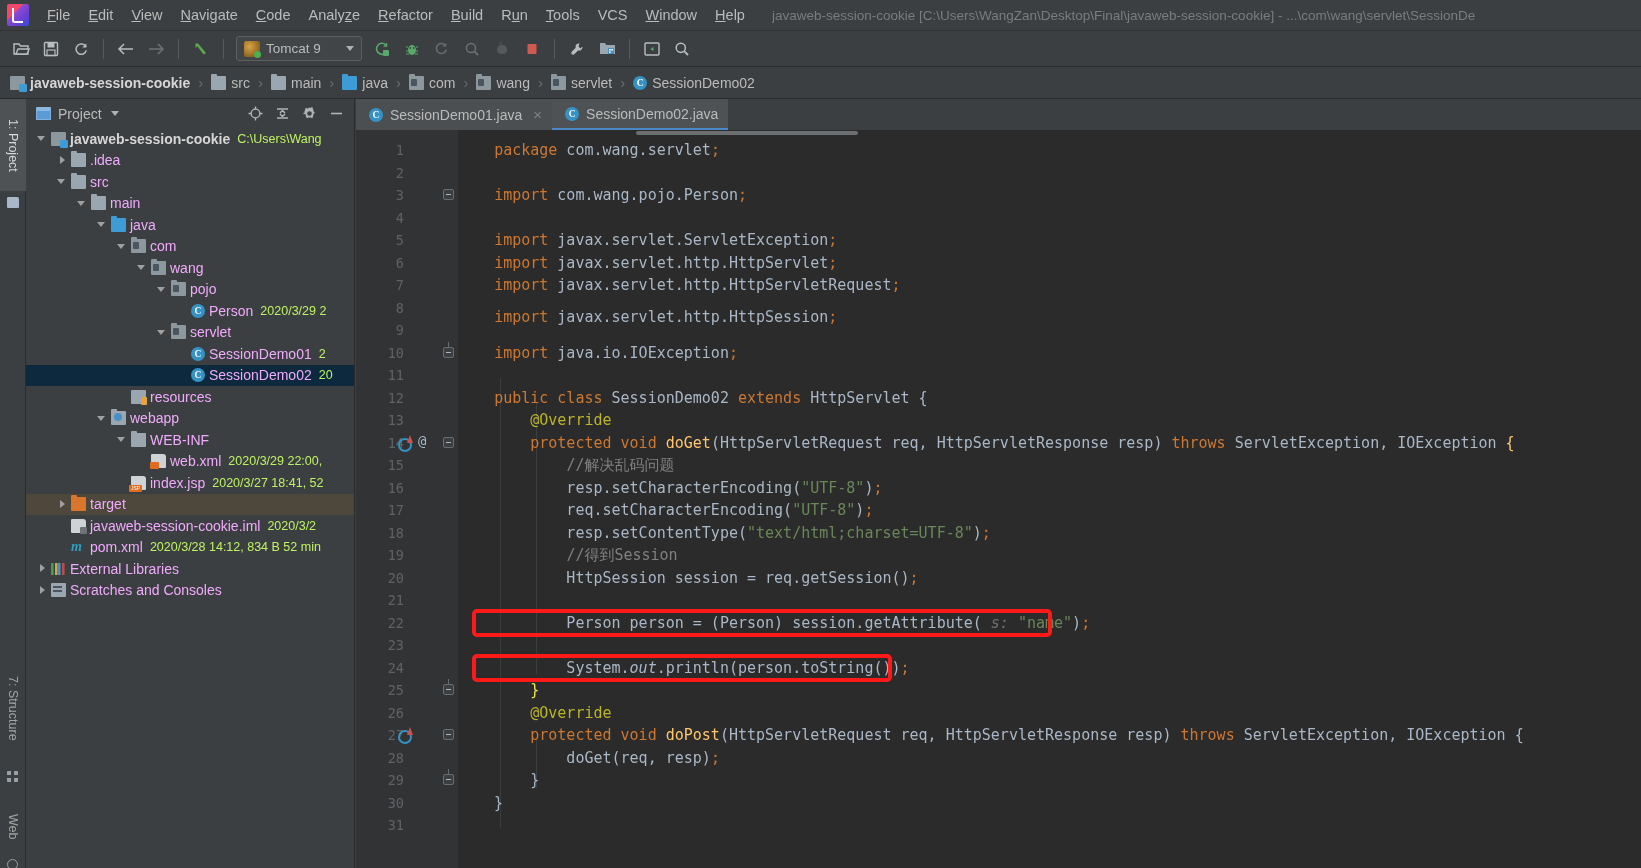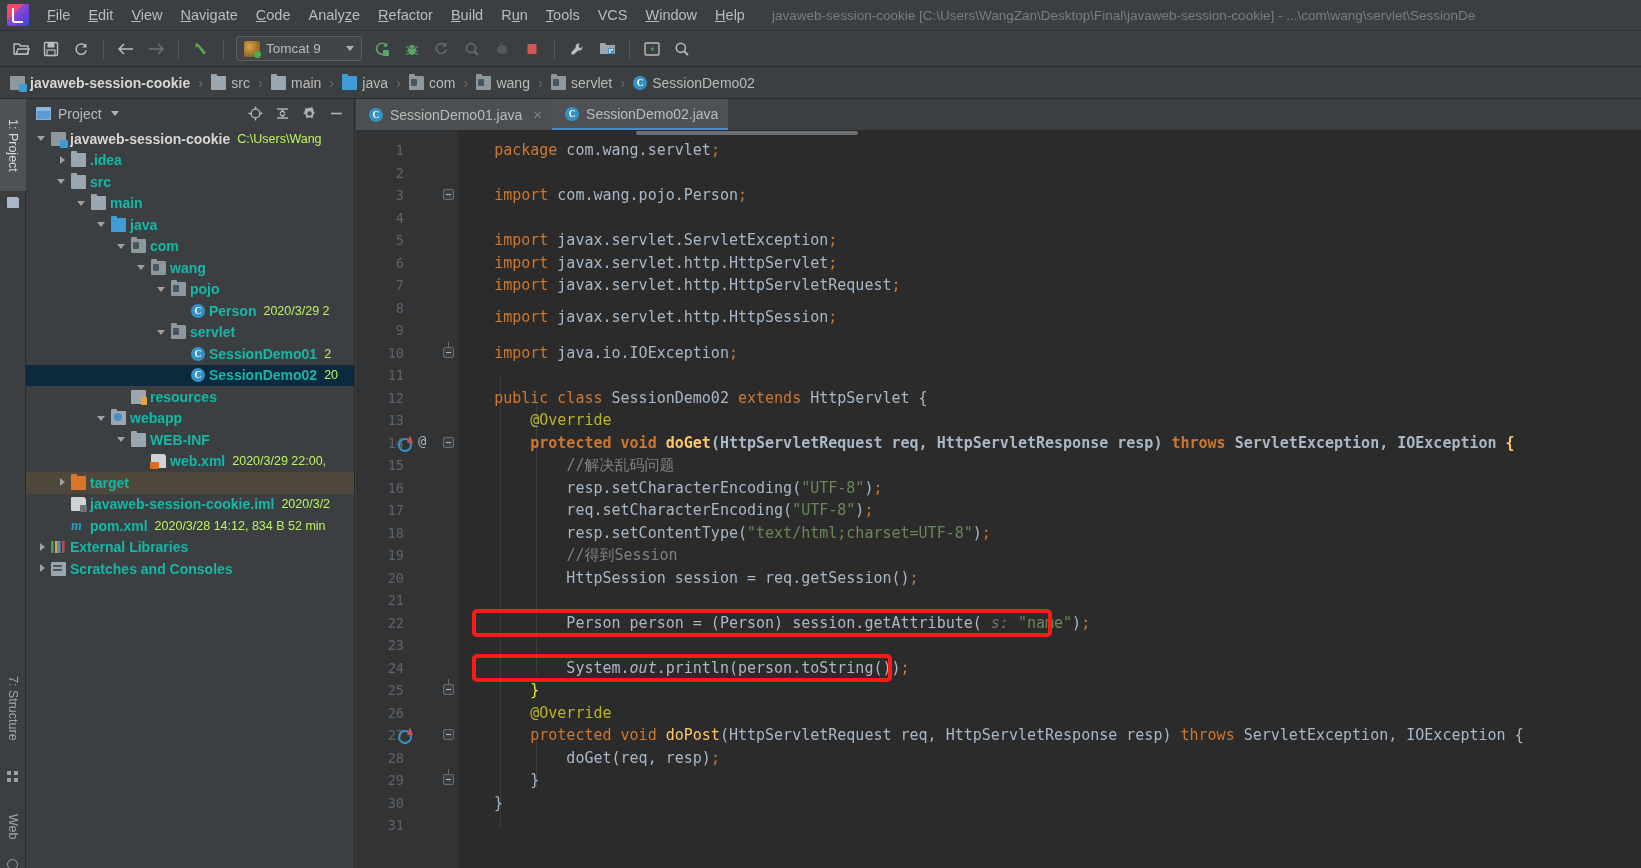--- a/index.html
+++ b/index.html
@@ -130,21 +130,21 @@
   .trow.highlight { background: #4e483c; }
   .twist { width: 13px; height: 13px; flex: none; margin-right: 2px; position: relative; }
   .twist.closed::after {
     content:""; position:absolute; left:4px; top:2px;
     border-left: 5px solid #a0a0a0; border-top: 4px solid transparent; border-bottom: 4px solid transparent;
   }
   .twist.open::after {
     content:""; position:absolute; left:1px; top:4px;
     border-top: 5px solid #a0a0a0; border-left: 4px solid transparent; border-right: 4px solid transparent;
   }
-  .tlabel { color: #14b8a6; margin-left: 4px; font-weight: bold; }
+  .tlabel { color: #f0abfc; margin-left: 4px; }
   .tlabel.bold { font-weight: bold; color: #d6d6d6; }
   .tmeta { color: #bef264; font-size: 12.5px; margin-left: 7px; }
 
   .ico { width: 15px; height: 14px; flex: none; position: relative; }
   .ico.folder { background: #9aa7b0; border-radius: 1px; }
   .ico.folder::before{content:"";position:absolute;left:0;top:-2px;width:6px;height:3px;background:#9aa7b0;border-radius:1px 1px 0 0;}
   .ico.folder-blue { background: #3d9bd6; border-radius: 1px; }
   .ico.folder-blue::before{content:"";position:absolute;left:0;top:-2px;width:6px;height:3px;background:#3d9bd6;border-radius:1px 1px 0 0;}
   .ico.folder-orange { background: #d9762b; border-radius: 1px; }
   .ico.folder-orange::before{content:"";position:absolute;left:0;top:-2px;width:6px;height:3px;background:#d9762b;border-radius:1px 1px 0 0;}
@@ -557,20 +557,26 @@
         <div class="trow" style="padding-left: 90px;">
           <span class="twist open"></span>
           <span class="ico folder"></span>
           <span class="tlabel">WEB-INF</span>
         </div>
         <div class="trow" style="padding-left: 110px;">
           <span class="twist"></span>
           <span class="ico xml"></span>
           <span class="tlabel">web.xml</span>
           <span class="tmeta">2020/3/29 22:00,</span>
+        </div>
+        <div class="trow" style="padding-left: 90px;">
+          <span class="twist"></span>
+          <span class="ico jsp"></span>
+          <span class="tlabel">index.jsp</span>
+          <span class="tmeta">2020/3/27 18:41, 52</span>
         </div>
         <div class="trow highlight" style="padding-left: 30px;">
           <span class="twist closed"></span>
           <span class="ico folder-orange"></span>
           <span class="tlabel">target</span>
         </div>
         <div class="trow" style="padding-left: 30px;">
           <span class="twist"></span>
           <span class="ico iml"></span>
           <span class="tlabel">javaweb-session-cookie.iml</span>
@@ -664,21 +670,21 @@
           <div class="code-line" style="top: 54px;"><span>    </span><span class="kw">import</span><span> com.wang.pojo.Person</span><span class="kw">;</span></div>
           <div class="code-line" style="top: 76.5px;"></div>
           <div class="code-line" style="top: 99px;"><span>    </span><span class="kw">import</span><span> javax.servlet.ServletException</span><span class="kw">;</span></div>
           <div class="code-line" style="top: 121.5px;"><span>    </span><span class="kw">import</span><span> javax.servlet.http.HttpServlet</span><span class="kw">;</span></div>
           <div class="code-line" style="top: 144px;"><span>    </span><span class="kw">import</span><span> javax.servlet.http.HttpServletRequest</span><span class="kw">;</span></div>
           <div class="code-line" style="top: 176px;"><span>    </span><span class="kw">import</span><span> javax.servlet.http.HttpSession</span><span class="kw">;</span></div>
           <div class="code-line" style="top: 211.5px;"><span>    </span><span class="kw">import</span><span> java.io.IOException</span><span class="kw">;</span></div>
           <div class="code-line" style="top: 234px;"></div>
           <div class="code-line" style="top: 256.5px;"><span>    </span><span class="kw">public class</span><span> SessionDemo02 </span><span class="kw">extends</span><span> HttpServlet {</span></div>
           <div class="code-line" style="top: 279px;"><span>        </span><span class="ann">@Override</span></div>
-          <div class="code-line" style="top: 301.5px; font-weight: bold;"><span>        </span><span class="kw">protected void</span><span> </span><span class="fn">doGet</span><span>(HttpServletRequest req, HttpServletResponse resp) </span><span class="kw">throws</span><span> ServletException, IOException </span><span class="brace-hl">{</span></div>
+          <div class="code-line" style="top: 301.5px;"><span>        </span><span class="kw">protected void</span><span> </span><span class="fn">doGet</span><span>(HttpServletRequest req, HttpServletResponse resp) </span><span class="kw">throws</span><span> ServletException, IOException </span><span class="brace-hl">{</span></div>
           <div class="code-line" style="top: 324px;"><span>            </span><span class="cmt">//解决乱码问题</span></div>
           <div class="code-line" style="top: 346.5px;"><span>            resp.setCharacterEncoding(</span><span class="str">"UTF-8"</span><span>)</span><span class="kw">;</span></div>
           <div class="code-line" style="top: 369px;"><span>            req.setCharacterEncoding(</span><span class="str">"UTF-8"</span><span>)</span><span class="kw">;</span></div>
           <div class="code-line" style="top: 391.5px;"><span>            resp.setContentType(</span><span class="str">"text/html;charset=UTF-8"</span><span>)</span><span class="kw">;</span></div>
           <div class="code-line" style="top: 414px;"><span>            </span><span class="cmt">//得到Session</span></div>
           <div class="code-line" style="top: 436.5px;"><span>            HttpSession session = req.getSession()</span><span class="kw">;</span></div>
           <div class="code-line" style="top: 459px;"></div>
           <div class="code-line" style="top: 481.5px;"><span>            Person person = (Person) session.getAttribute( </span><span class="hint">s:</span><span> </span><span class="str">"name"</span><span>)</span><span class="kw">;</span></div>
           <div class="code-line" style="top: 504px;"></div>
           <div class="code-line" style="top: 526.5px;"><span>            System.</span><span style="font-style: italic;">out</span><span>.println(person.toString())</span><span class="kw">;</span></div>

